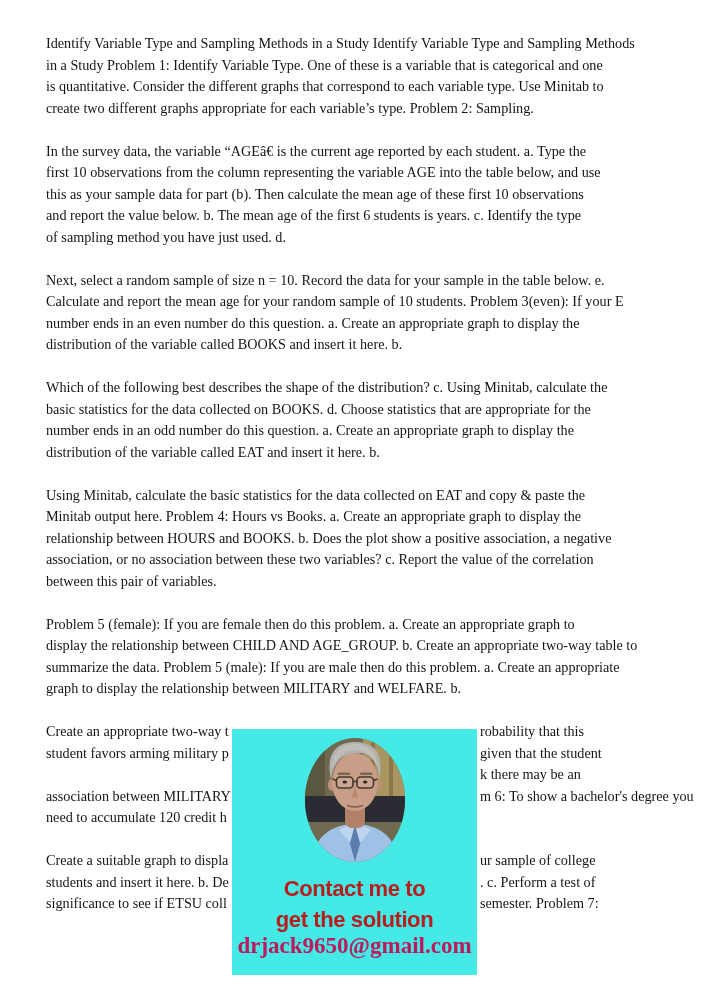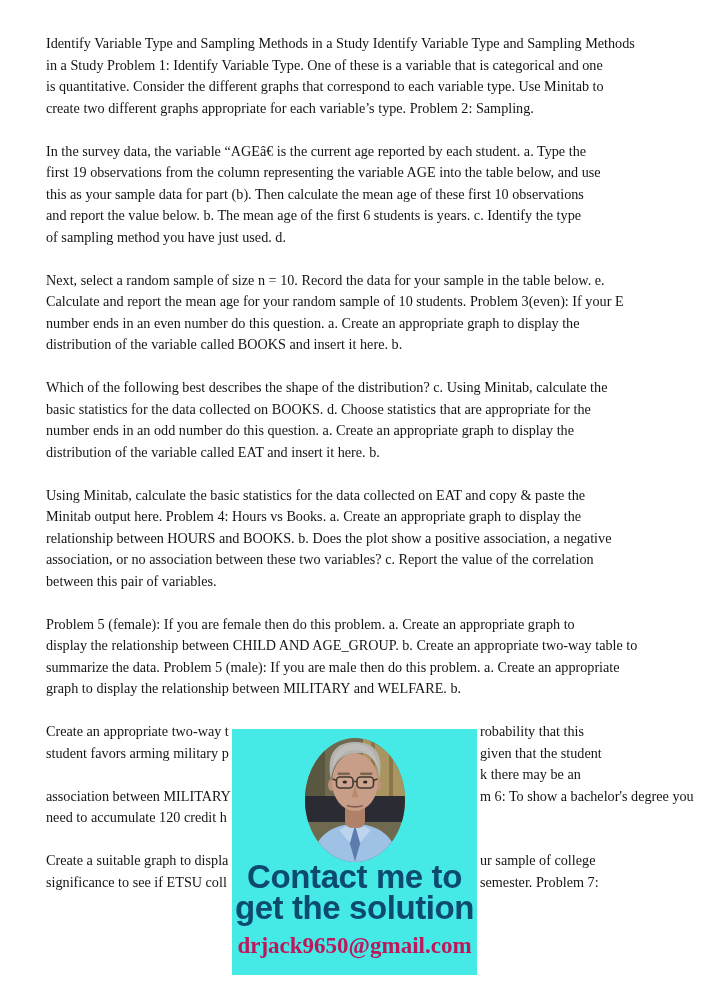--- a/index.html
+++ b/index.html
@@ -25,25 +25,25 @@
   .ad-overlay {
     position: absolute; left: 232px; top: 729px;
     width: 245px; height: 246px;
     background: #45e9e6; z-index: 5;
   }
   .portrait {
     position: absolute; left: 73px; top: 9px; width: 100px; height: 124px;
   }
   .portrait svg { display: block; width: 100%; height: 100%; }
   .ad-heading {
-    position: absolute; top: 132px; left: 0; width: 100%;
+    position: absolute; top: 144px; left: 0; width: 100%;
     text-align: center;
     font-family: "Liberation Sans", sans-serif;
-    font-weight: 700; font-size: 33px; line-height: 31px;
-    color: #0c4a6e; letter-spacing: -0.4px;
+    font-weight: 700; font-size: 22px; line-height: 31px;
+    color: #b91c1c; letter-spacing: -0.4px;
   }
   .ad-email {
     position: absolute; top: 202px; left: 0; width: 100%;
     text-align: center;
     font-family: "Liberation Serif", serif;
     font-weight: 700; font-size: 23px; line-height: 30px;
     color: #be185d;
   }
 </style>
 </head>
@@ -53,21 +53,21 @@
 
   <div class="doc-text" style="color: rgb(20, 20, 20);">
       <div class="para">
         <div class="line">Identify Variable Type and Sampling Methods in a Study Identify Variable Type and Sampling Methods</div>
         <div class="line">in a Study Problem 1: Identify Variable Type. One of these is a variable that is categorical and one</div>
         <div class="line">is quantitative. Consider the different graphs that correspond to each variable type. Use Minitab to</div>
         <div class="line">create two different graphs appropriate for each variable’s type. Problem 2: Sampling.</div>
       </div>
       <div class="para">
         <div class="line">In the survey data, the variable “AGEâ€ is the current age reported by each student. a. Type the</div>
-        <div class="line">first 19 observations from the column representing the variable AGE into the table below, and use</div>
+        <div class="line">first 10 observations from the column representing the variable AGE into the table below, and use</div>
         <div class="line">this as your sample data for part (b). Then calculate the mean age of these first 10 observations</div>
         <div class="line">and report the value below. b. The mean age of the first 6 students is years. c. Identify the type</div>
         <div class="line">of sampling method you have just used. d.</div>
       </div>
       <div class="para">
         <div class="line">Next, select a random sample of size n = 10. Record the data for your sample in the table below. e.</div>
         <div class="line">Calculate and report the mean age for your random sample of 10 students. Problem 3(even): If your E</div>
         <div class="line">number ends in an even number do this question. a. Create an appropriate graph to display the</div>
         <div class="line">distribution of the variable called BOOKS and insert it here. b.</div>
       </div>
@@ -92,20 +92,21 @@
       </div>
       <div class="para">
         <div class="line split"><span class="frag-left">Create an appropriate two-way t</span><span class="frag-right">robability that this</span></div>
         <div class="line split"><span class="frag-left">student favors arming military p</span><span class="frag-right">given that the student</span></div>
         <div class="line split"><span class="frag-right">k there may be an</span></div>
         <div class="line split"><span class="frag-left">association between MILITARY</span><span class="frag-right">m 6: To show a bachelor's degree you</span></div>
         <div class="line split"><span class="frag-left">need to accumulate 120 credit h</span></div>
       </div>
       <div class="para">
         <div class="line split"><span class="frag-left">Create a suitable graph to displa</span><span class="frag-right">ur sample of college</span></div>
+        <div class="line split"><span class="frag-left">students and insert it here. b. De</span><span class="frag-right">. c. Perform a test of</span></div>
         <div class="line split"><span class="frag-left">significance to see if ETSU coll</span><span class="frag-right">semester. Problem 7:</span></div>
       </div>
     </div>
 
   <div class="ad-overlay" style="background: rgb(69, 233, 230);">
 
     <div class="portrait">
       <svg viewBox="0 0 100 124" xmlns="http://www.w3.org/2000/svg">
         <defs>
           <clipPath id="pc">

